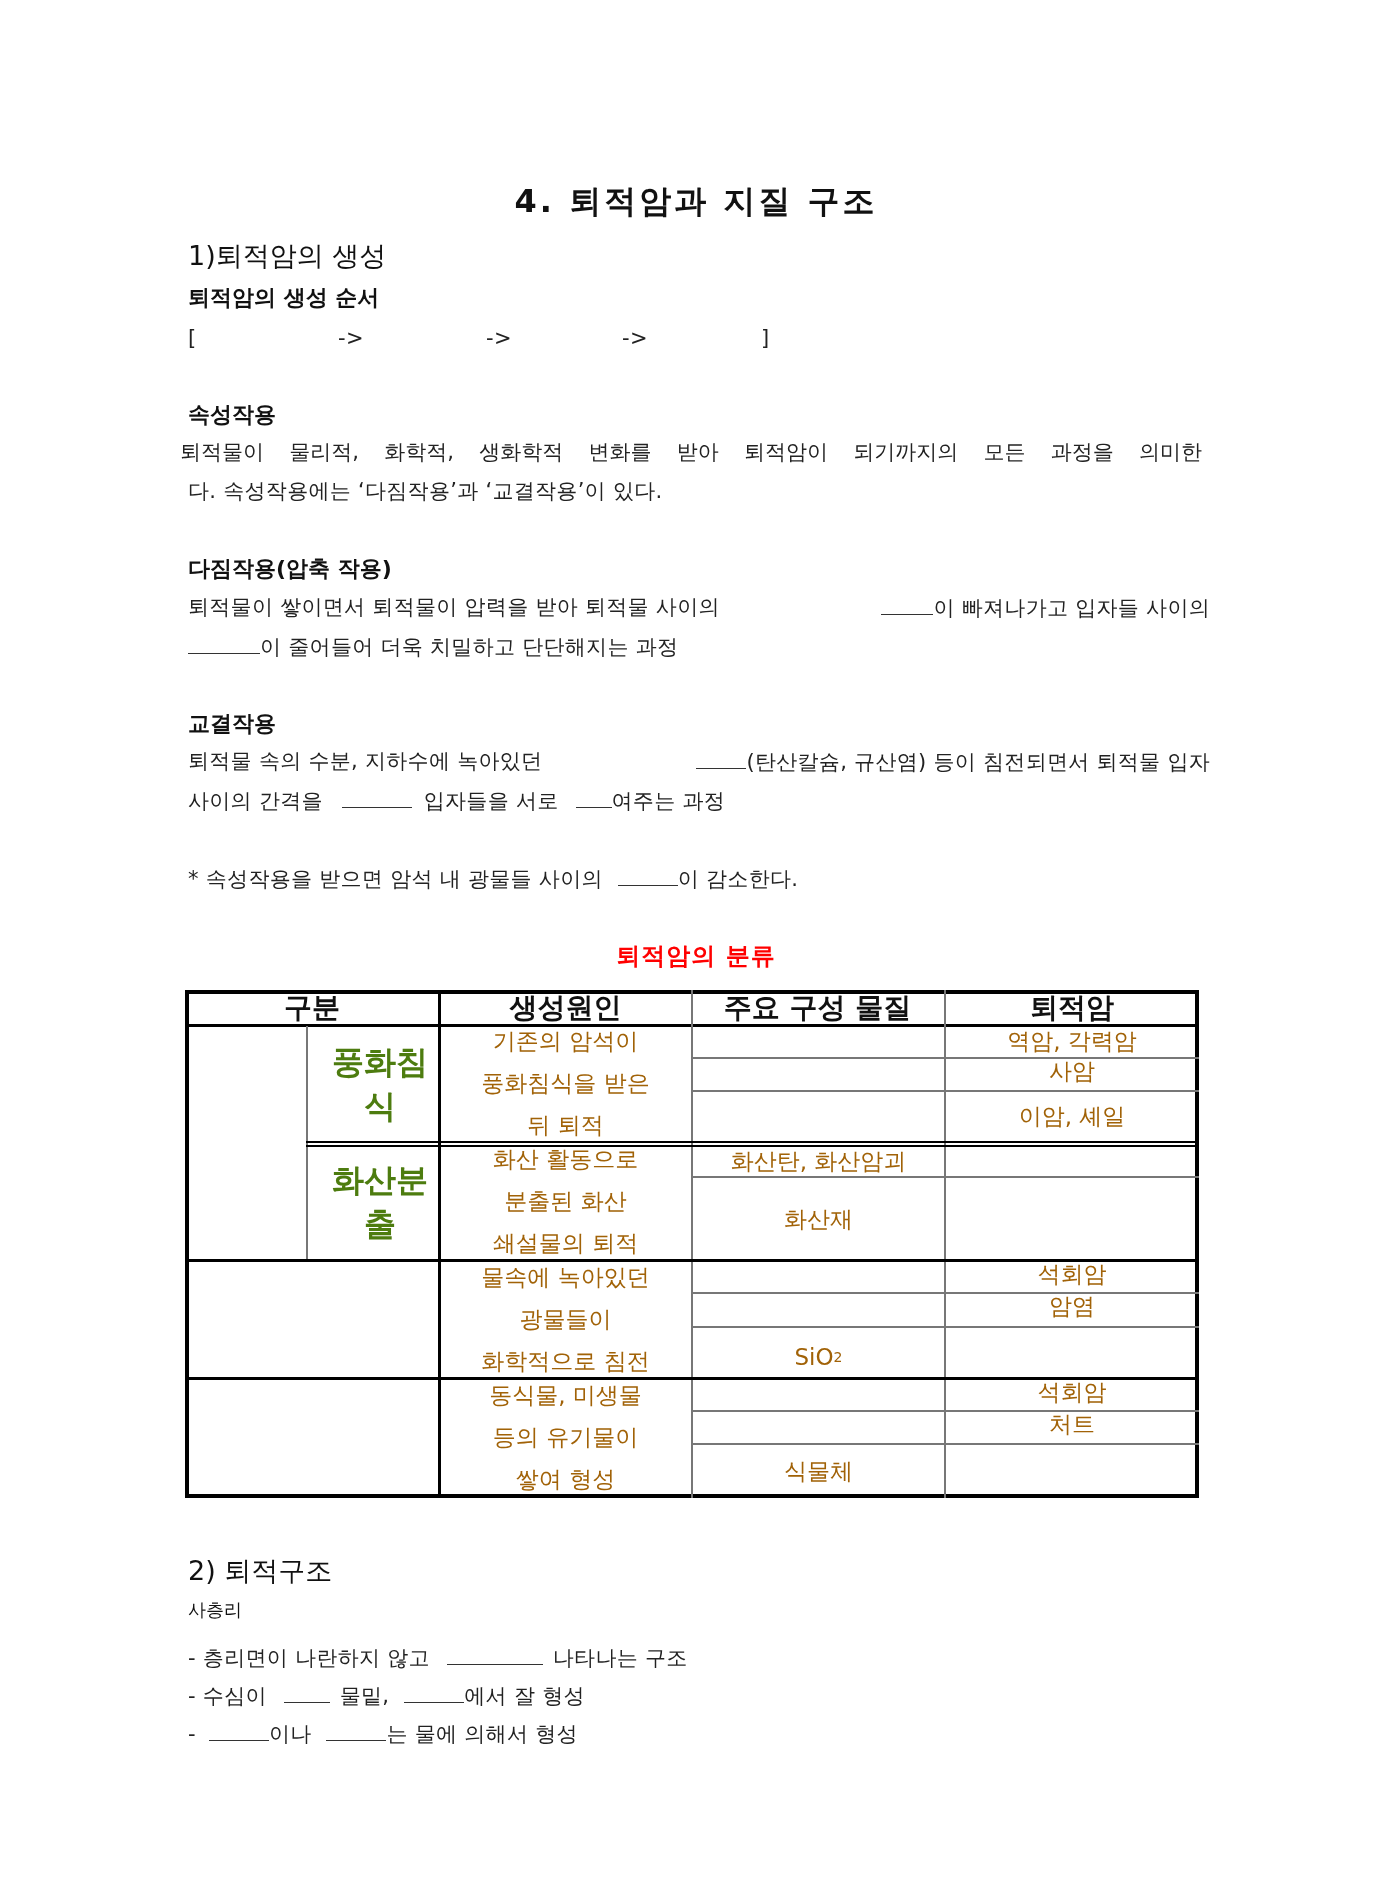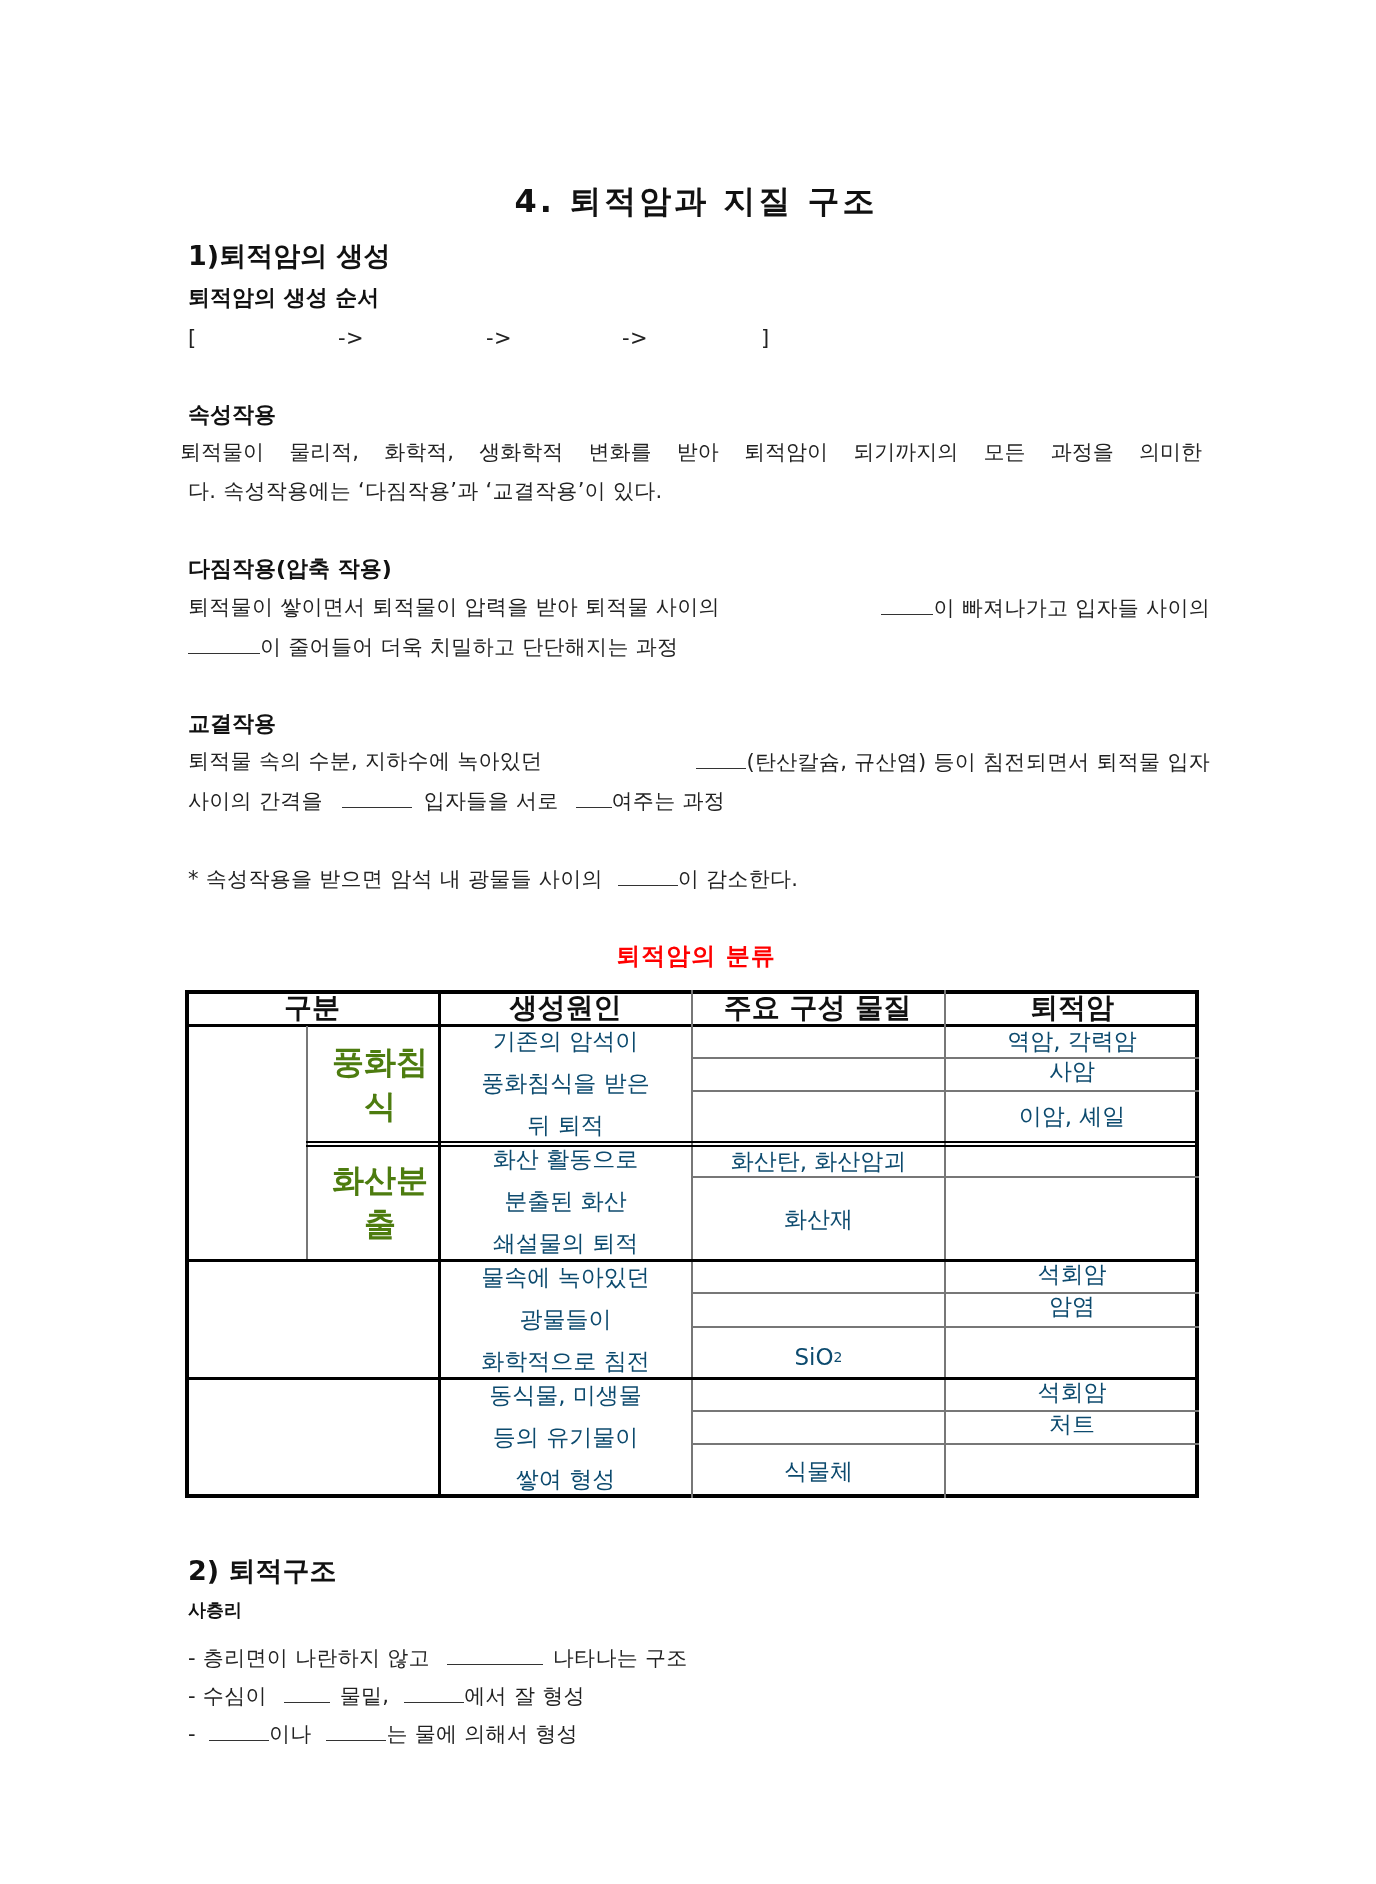--- a/index.html
+++ b/index.html
@@ -6,39 +6,39 @@
   body {
     width: 1376px; height: 1884px; position: relative; overflow: hidden;
     font-family: "DejaVu Sans", "Liberation Sans", sans-serif;
     color: #1a1a1a;
   }
   .abs { position: absolute; white-space: nowrap; padding-left: 8px; }
   .title {
     left: 0; width: 1376px; top: 180px; text-align: center;
     font-size: 32px; font-weight: bold; letter-spacing: 3px; color: #111;
   }
-  .h2 { font-size: 27px; font-weight: bold; color: #111; }
+  .h2 { font-size: 27px; font-weight: normal; color: #111; }
   .h3 { font-size: 22px; font-weight: bold; color: #111; }
   .body { font-size: 21px; color: #222; letter-spacing: 0.3px; }
   .justify-line {
     position: absolute; left: 180px; width: 1022px;
     font-size: 21px; color: #222;
     text-align: justify; text-align-last: justify; white-space: nowrap;
   }
   .blank { display: inline-block; border-bottom: 1.5px solid #333; height: 1em; vertical-align: baseline; }
   .red-title {
     left: 0; width: 1376px; text-align: center; top: 940px;
     font-size: 24px; font-weight: bold; color: #ff0000; letter-spacing: 1px;
   }
 
   
   .tbl { position: absolute; left: 185px; top: 990px; width: 1014px; height: 507px; }
   .cell {
     position: absolute; display: flex; align-items: center; justify-content: center;
-    text-align: center; font-size: 23px; color: #0c4a6e; box-sizing: border-box;
+    text-align: center; font-size: 23px; color: #a16207; box-sizing: border-box;
   }
   .hcell { font-weight: bold; font-size: 28px; color: #111; }
   .bcell { font-weight: bold; font-size: 32px; color: #4d7c0f; padding-left: 15px; }
   .line { position: absolute; background: #000; }
   .thin { background: #777; }
   .origin { line-height: 42px; flex-direction: column; }
   .sub2 { font-size: 14px; vertical-align: -4px; }
 </style>
 </head>
 <body>

